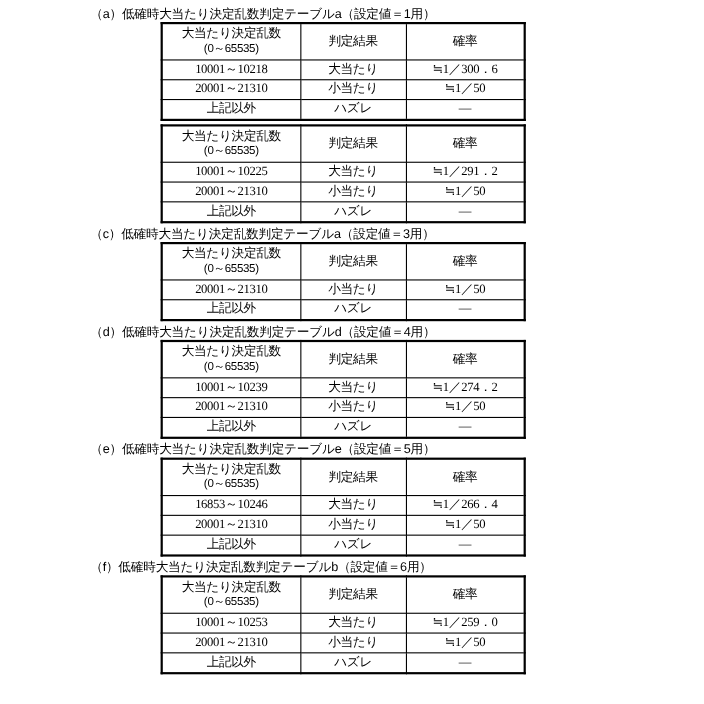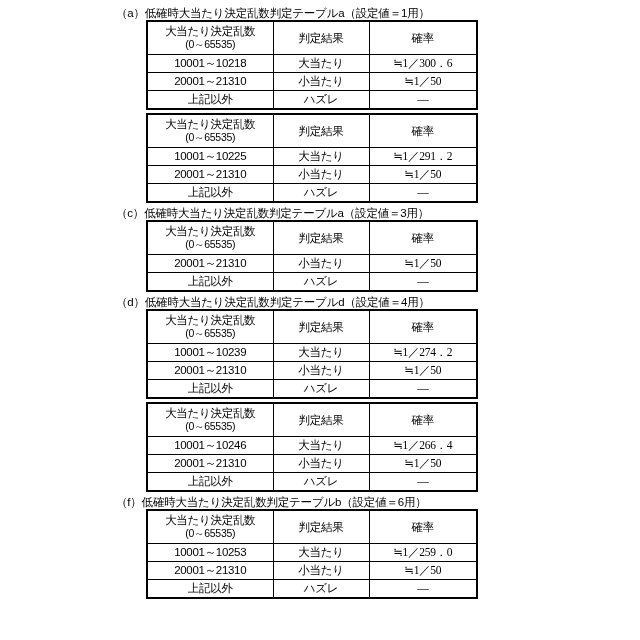--- a/index.html
+++ b/index.html
@@ -20,21 +20,21 @@
     position: relative;
     box-sizing: border-box;
     padding: 6px 0 0 0;
   }
   .block {
     margin: 0 0 3px 0;
   }
   .caption {
     font-size: 11.5px;
     line-height: 14px;
-    padding-left: 116px;
+    padding-left: 82px;
     white-space: nowrap;
     letter-spacing: -0.2px;
   }
   table.tbl {
     border-collapse: collapse;
     margin-left: 146px;
     margin-top: 0;
     table-layout: fixed;
     width: 330px;
     border: 2px solid #000;
@@ -55,21 +55,21 @@
   td.hdr {
     height: 30px;
     font-size: 11.5px;
   }
   td.hdr .l1 { display: block; }
   td.hdr .l2 { display: block; font-size: 10.5px; }
   td.row {
     height: 15px;
   }
   td.num {
-    font-family: Liberation Sans, sans-serif;
+    font-family: Liberation Serif, serif;
     font-size: 11.5px;
   }
   td.prob {
     font-family: "Liberation Serif", serif;
     font-size: 11.5px;
     letter-spacing: 0px;
   }
   td.dash {
     font-family: "Liberation Serif", serif;
   }
@@ -211,37 +211,38 @@
         <tr class="data-row">
           <td class="row">上記以外</td>
           <td class="row">ハズレ</td>
           <td class="row dash">—</td>
         </tr>
       </tbody>
     </table>
   </div>
 
   <div class="block">
-    <table class="tbl">
-      <colgroup>
-          <col class="col-a">
-          <col class="col-b">
-          <col class="col-c">
-        </colgroup>
-      <tbody>
-        <tr>
-          <td class="hdr">
-            <span class="l1">大当たり決定乱数</span>
-            <span class="l2">(0～65535)</span>
-          </td>
-          <td class="hdr">判定結果</td>
-          <td class="hdr">確率</td>
-        </tr>
-        <tr class="data-row">
-          <td class="row num">10001～10246</td>
+    <div class="caption">（e）低確時大当たり決定乱数判定テーブルe（設定値＝5用）</div>
+    <table class="tbl">
+      <colgroup>
+          <col class="col-a">
+          <col class="col-b">
+          <col class="col-c">
+        </colgroup>
+      <tbody>
+        <tr>
+          <td class="hdr">
+            <span class="l1">大当たり決定乱数</span>
+            <span class="l2">(0～65535)</span>
+          </td>
+          <td class="hdr">判定結果</td>
+          <td class="hdr">確率</td>
+        </tr>
+        <tr class="data-row">
+          <td class="row num">16853～10246</td>
           <td class="row">大当たり</td>
           <td class="row prob">≒1／266．4</td>
         </tr>
         <tr class="data-row">
           <td class="row num">20001～21310</td>
           <td class="row">小当たり</td>
           <td class="row prob">≒1／50</td>
         </tr>
         <tr class="data-row">
           <td class="row">上記以外</td>

